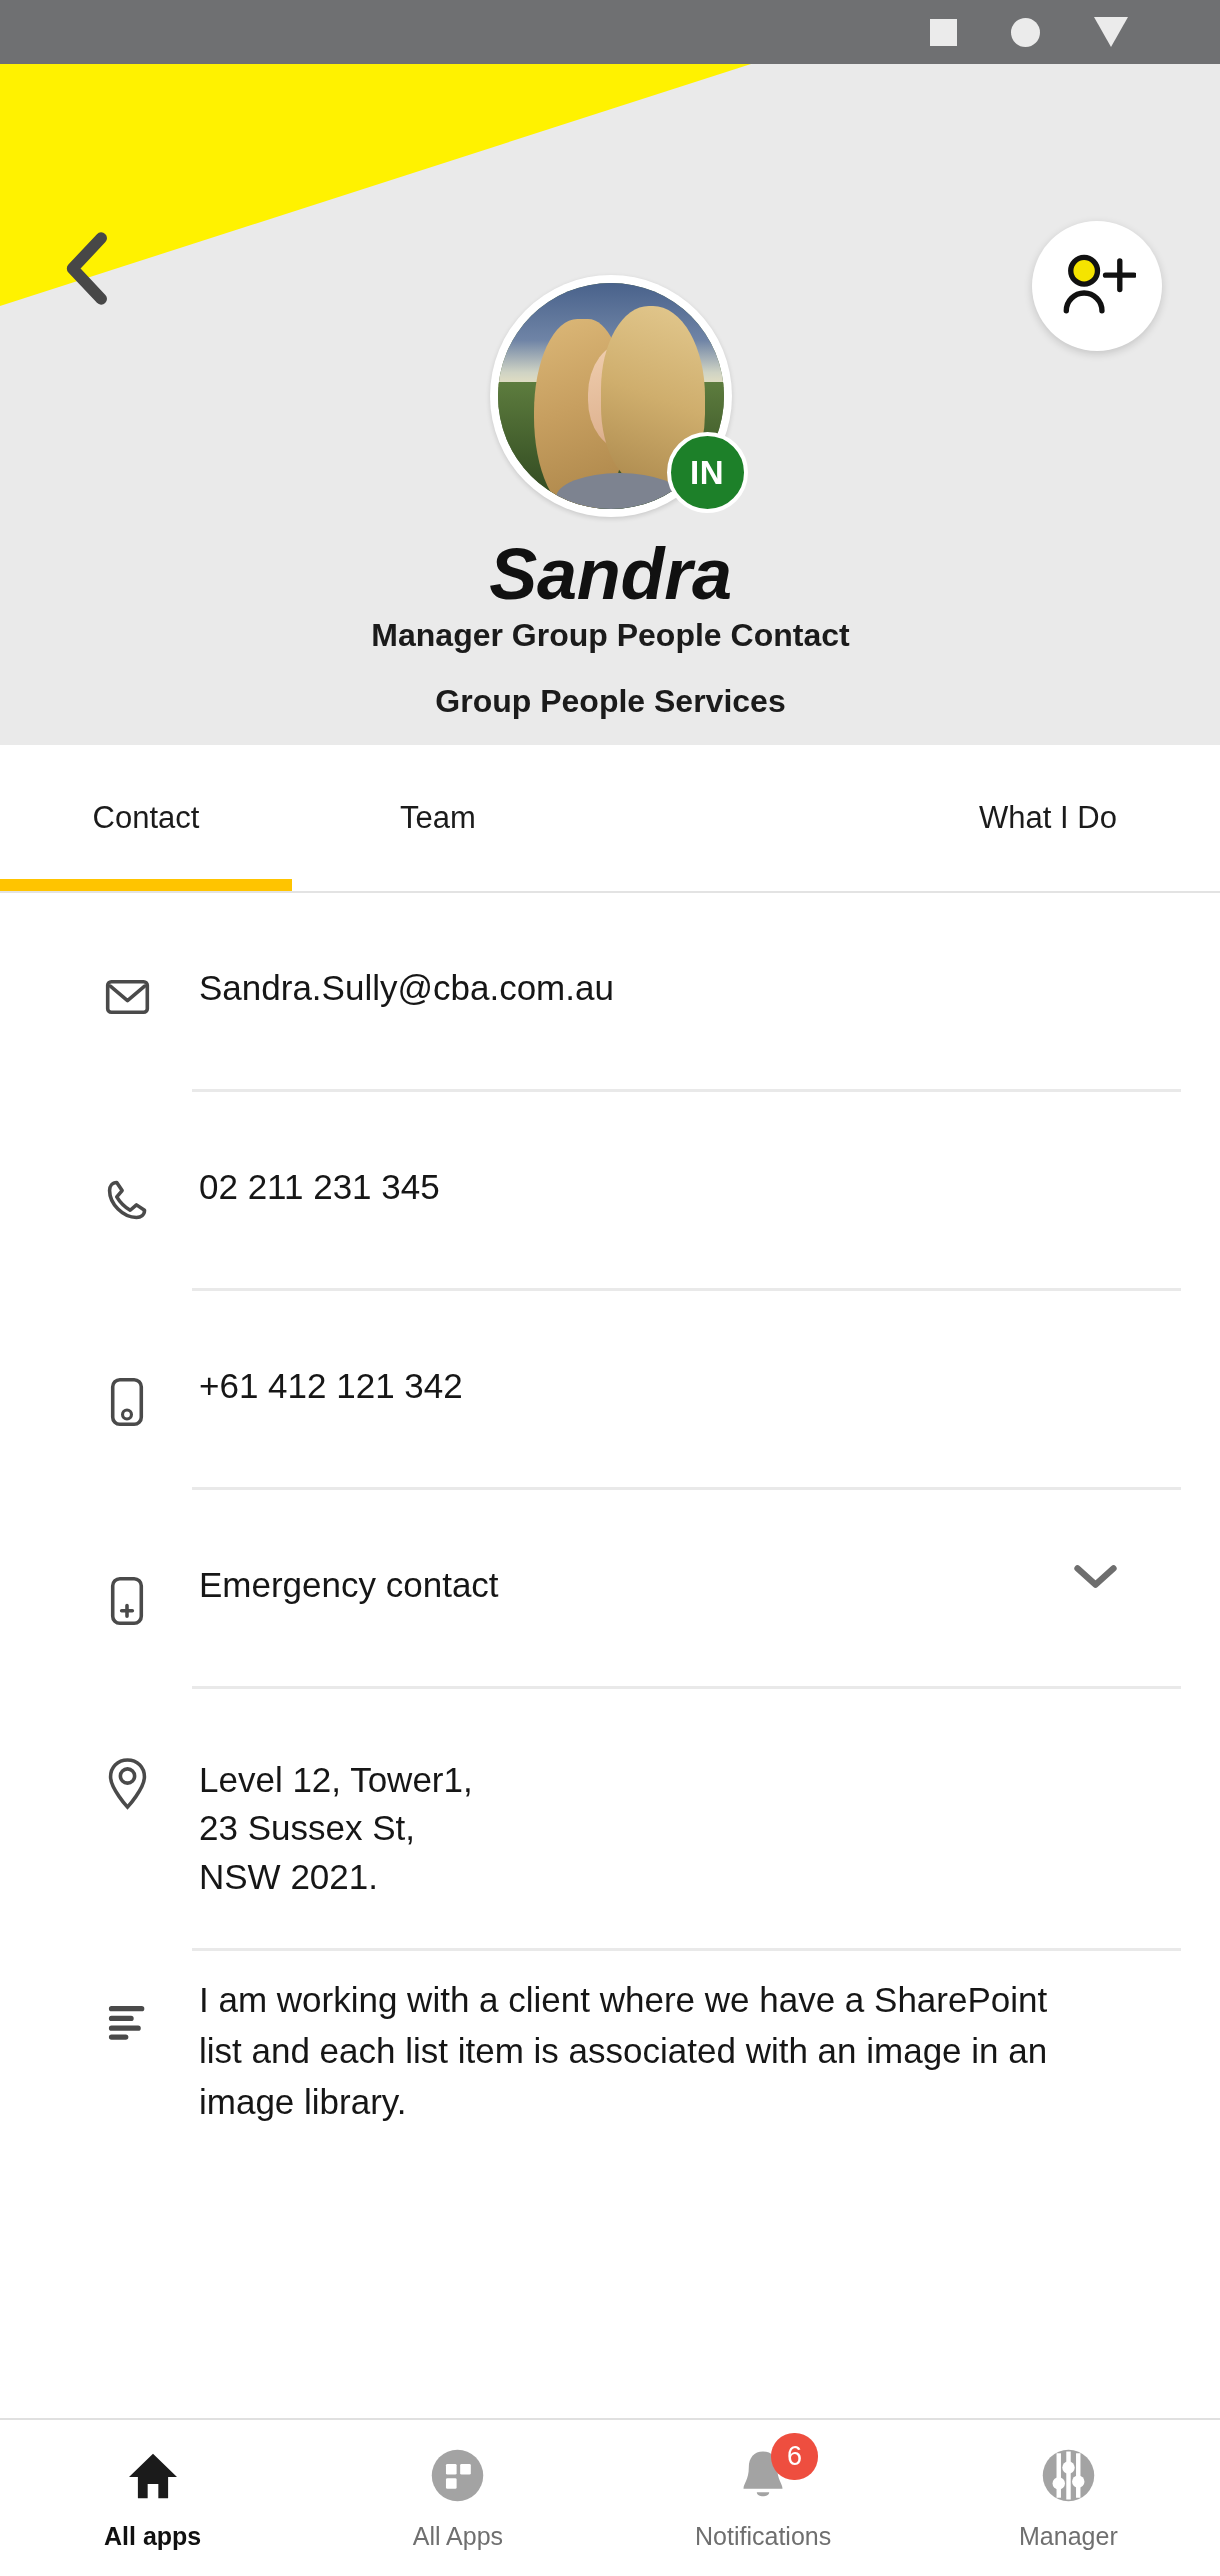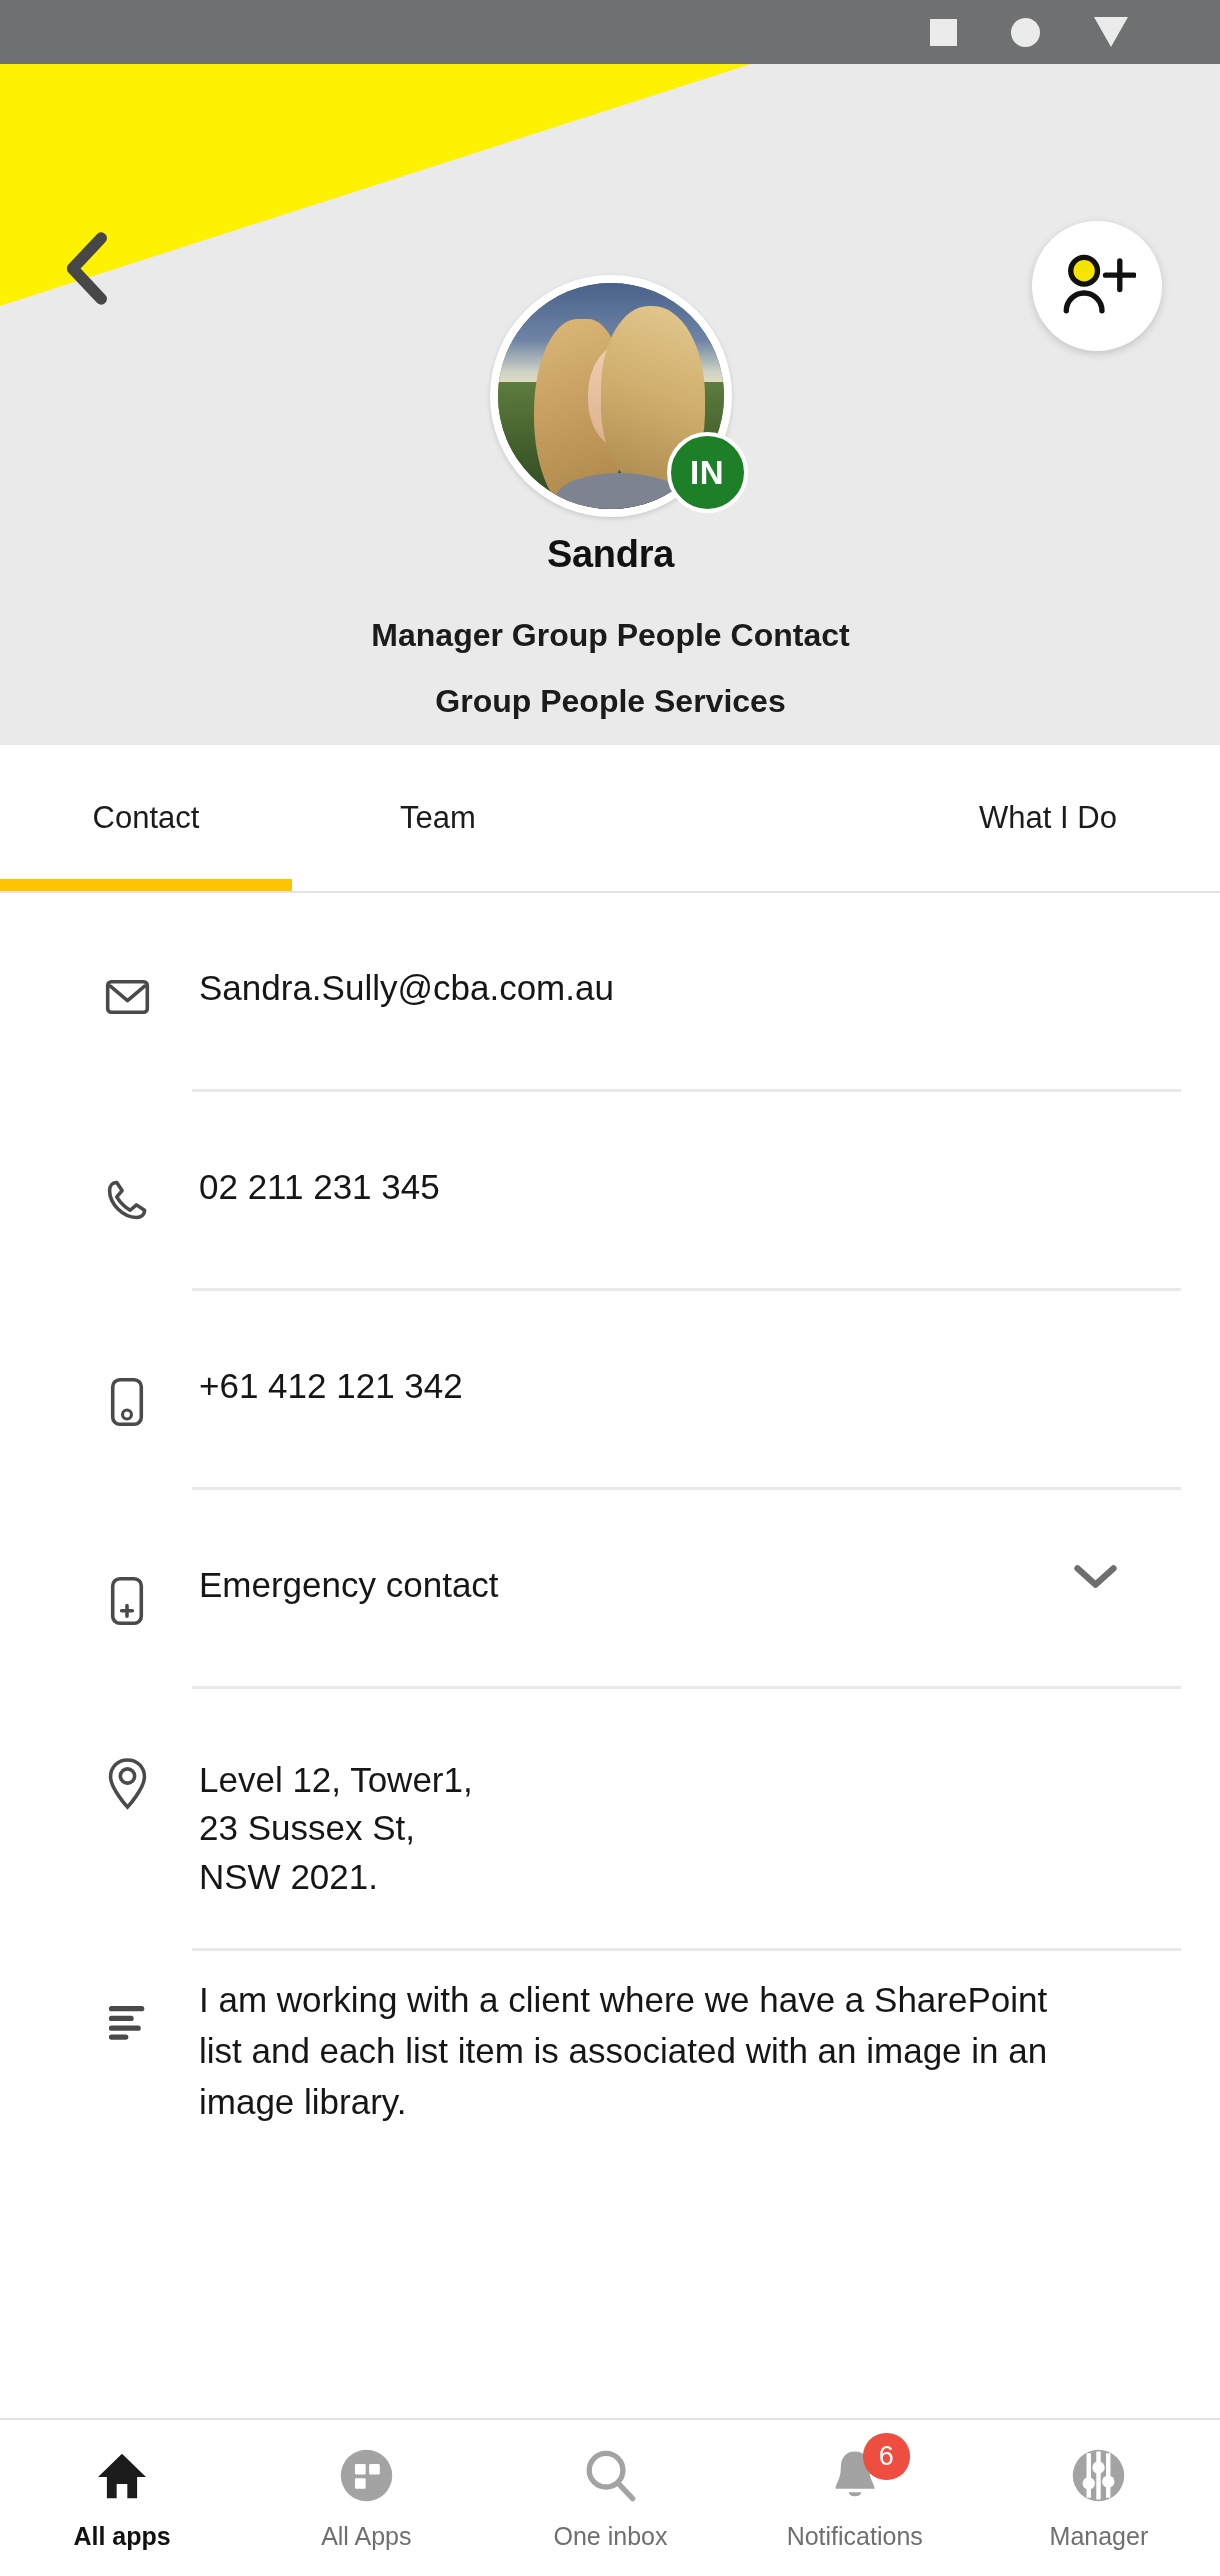--- a/index.html
+++ b/index.html
@@ -150,24 +150,25 @@
     font-size: 33px;
     font-weight: 700;
     letter-spacing: 0.4px;
     z-index: 7;
   }
 
   .profile-name {
     position: absolute;
     top: 469px; left: 0; width: 1221px;
     text-align: center;
-    font-size: 38px;
+    font-size: 72px;
     font-weight: 700;
     color: #111111;
     letter-spacing: -0.3px;
+    font-style: italic;
   }
   .profile-title {
     position: absolute;
     top: 553px; left: 0; width: 1221px;
     text-align: center;
     font-size: 32px;
     font-weight: 700;
     color: #1b1b1b;
   }
   .profile-dept {
@@ -485,31 +486,20 @@
             <circle cx="31" cy="31" r="29" fill="#a3a3a3"></circle>
             <rect x="18" y="18" width="12" height="12" rx="1.5" fill="#ffffff"></rect>
             <rect x="34" y="18" width="12" height="12" rx="1.5" fill="#ffffff"></rect>
             <rect x="18" y="34" width="12" height="12" rx="1.5" fill="#ffffff"></rect>
           </svg>
         </span>
       </div>
       <div class="nav-label">All Apps</div>
     </div>
 
-    <div class="nav-item">
-      <div class="nav-icon-box">
-        <span>
-          <svg width="55" height="55" viewBox="0 0 62 62">
-            <circle cx="26" cy="25" r="19" fill="none" stroke="#a3a3a3" stroke-width="6"></circle>
-            <path d="M39 39 L56 57" stroke="#a3a3a3" stroke-width="6" stroke-linecap="round"></path>
-          </svg>
-        </span>
-      </div>
-      <div class="nav-label">One inbox</div>
-    </div>
 
     <div class="nav-item">
       <div class="nav-icon-box">
         <span>
           <svg width="52" height="55" viewBox="0 0 58 62">
             <path d="M29 4 C19 4 13 11 13 22 C13 36 7 40 7 46 H51 C51 40 45 36 45 22 C45 11 39 4 29 4 Z" fill="#a3a3a3"></path>
             <path d="M22 50 C22 56 36 56 36 50 Z" fill="#a3a3a3"></path>
           </svg>
         </span>
         <div class="nav-badge">6</div>

